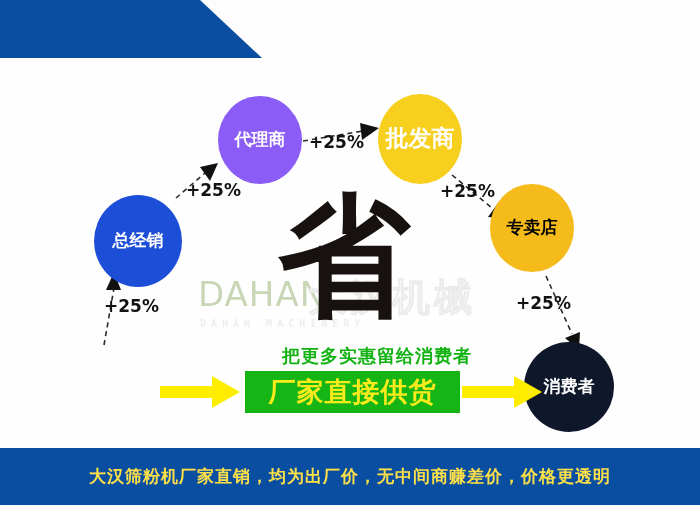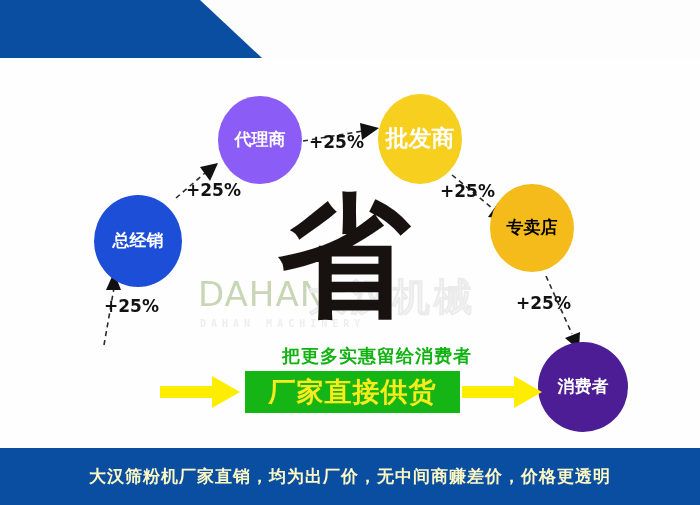--- a/index.html
+++ b/index.html
@@ -65,21 +65,21 @@
     color:#ffffff;font-weight:bold;z-index:5;
     text-align:center;line-height:1.1;
   }
   .node span{display:block;}
 
   #node-factory{left:58px;top:342px;width:90px;height:90px;background:#0d0d0d;font-size:17px;}
   #node-general{left:94px;top:195px;width:88px;height:92px;background:#1d4ed8;color:#ffffff;font-size:17px;}
   #node-agent  {left:218px;top:96px; width:84px;height:88px;background:#8b5cf6;color:#ffffff;font-size:17px;}
   #node-whole  {left:378px;top:94px; width:84px;height:90px;background:#f7cf1f;color:#ffffff;font-size:23px;}
   #node-store  {left:490px;top:184px;width:84px;height:88px;background:#f4bb1b;color:#000000;font-size:17px;}
-  #node-consumer{left:538px;top:342px;width:90px;height:90px;background:#4c1d95;font-size:17px;}
+  #node-consumer{left:524px;top:342px;width:90px;height:90px;background:#0f172a;font-size:17px;}
 
   
   .links{position:absolute;left:0;top:0;width:700px;height:505px;z-index:4;}
 
   
   .pct{
     position:absolute;z-index:6;color:#121212;
     font-weight:bold;font-size:17px;white-space:nowrap;
     font-family:"DejaVu Sans","Liberation Sans",sans-serif;
   }
@@ -107,21 +107,21 @@
   #arrow-right{left:462px;top:376px;}
   .y-arrow{display:block;}
 
   
   .bottom-banner{
     position:absolute;left:0;top:448px;width:700px;height:57px;
     background:#0a4ea2;z-index:8;
     display:flex;align-items:center;justify-content:center;
   }
   .bottom-banner span{
-    color:#fef9c3;font-size:17px;font-weight:bold;letter-spacing:1px;white-space:nowrap;
+    color:#fde047;font-size:17px;font-weight:bold;letter-spacing:1px;white-space:nowrap;
   }
 </style>
 </head>
 <body>
 
 <div class="stage">
 
   <div class="band"></div>
   <div class="canvas"></div>
 

